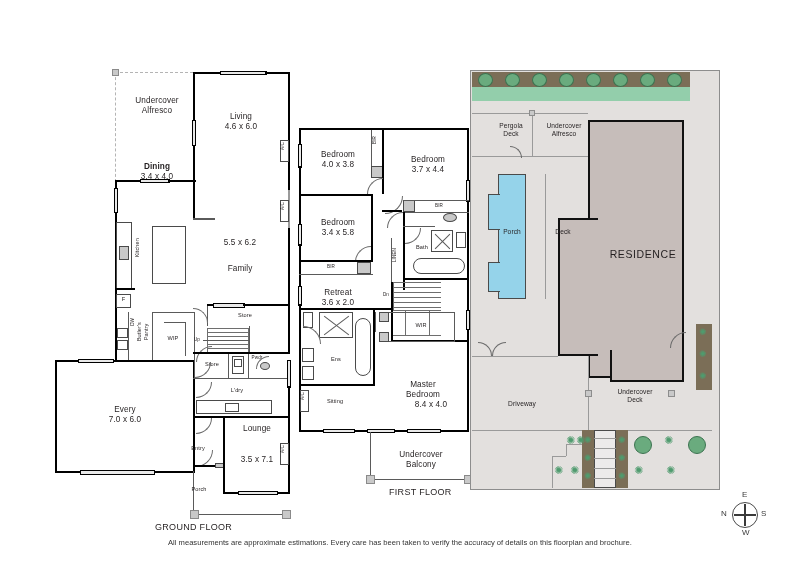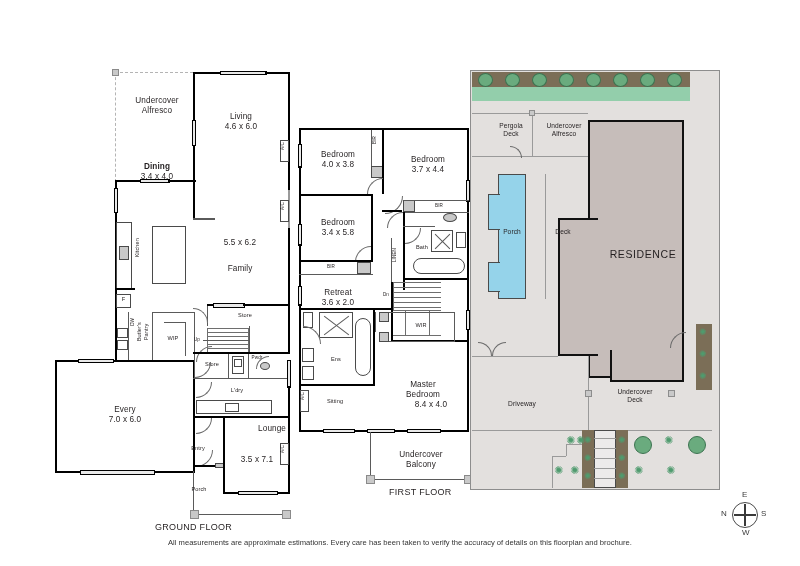--- a/index.html
+++ b/index.html
@@ -168,21 +168,21 @@
   <div class="wall" style="left:133px;top:358px;width:2px;height:32px;"></div>
   <div class="lbl xs" style="left:122px;top:385px;width:32px;">Entry</div>
   <div class="doorR" style="left:136px;top:390px;width:17px;height:17px;"></div>
   <div class="wall" style="left:135px;top:405px;width:22px;height:2px;"></div>
   <div class="fixg" style="left:155px;top:403px;width:9px;height:5px;"></div>
 
   <div class="wall" style="left:163px;top:358px;width:2px;height:76px;"></div>
   <div class="wall" style="left:163px;top:432px;width:67px;height:2px;"></div>
   <div class="win" style="left:178px;top:431px;width:40px;height:4px;"></div>
   <div class="wall" style="left:228px;top:358px;width:2px;height:76px;"></div>
-  <div class="lbl" style="left:168px;top:364px;width:58px;text-align:right;">Lounge</div>
+  <div class="lbl" style="left:168px;top:364px;width:58px;">Lounge</div>
   <div class="lbl" style="left:168px;top:395px;width:58px;">3.5 x 7.1</div>
   <div class="fix" style="left:220px;top:383px;width:9px;height:22px;"></div>
   <div class="lbl tiny vert" style="left:220px;top:385px;width:9px;">A/C</div>
 
   <div class="thin" style="left:133px;top:411px;width:1px;height:44px;"></div>
   <div class="lbl xs" style="left:122px;top:426px;width:34px;">Porch</div>
   <div class="thin" style="left:133px;top:454px;width:97px;height:1px;"></div>
   <div class="pier" style="left:130px;top:450px;width:9px;height:9px;"></div>
   <div class="pier" style="left:222px;top:450px;width:9px;height:9px;"></div>
 

